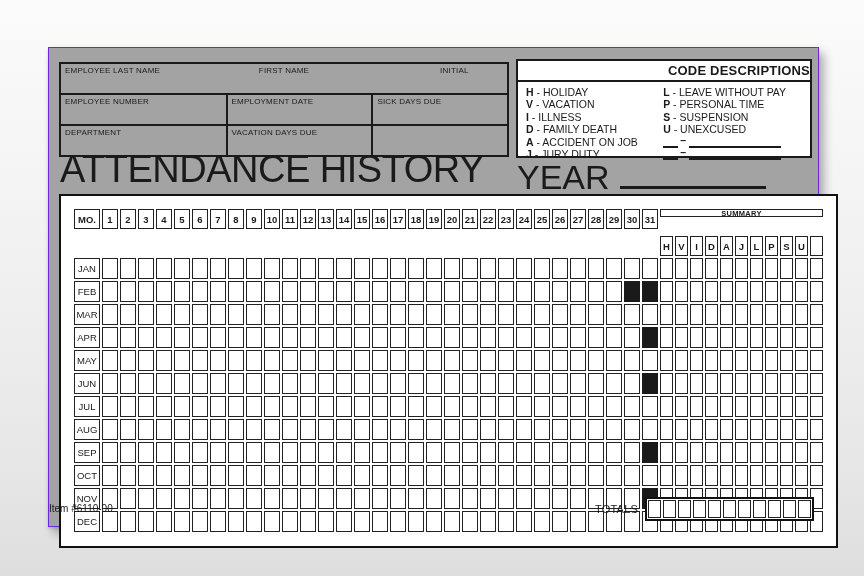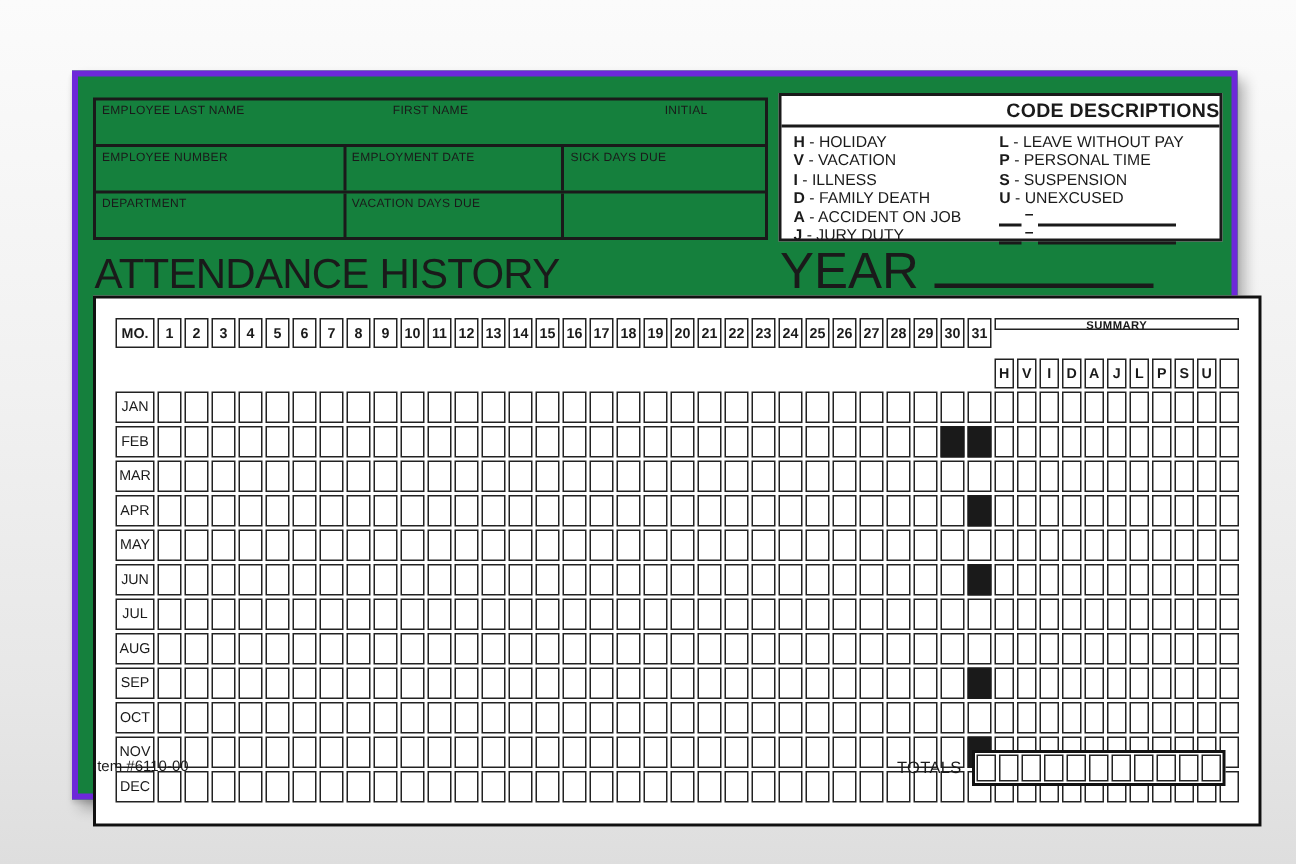--- a/index.html
+++ b/index.html
@@ -4,21 +4,21 @@
 <style>
   html,body{margin:0;padding:0;}
   body{
     width:864px;height:576px;overflow:hidden;position:relative;
     background:linear-gradient(180deg,#fbfbfb 0%,#f1f1f1 45%,#e7e7e7 80%,#dedede 100%);
     font-family:"Liberation Sans",sans-serif;color:#1a1a1a;
     -webkit-font-smoothing:antialiased;
   }
   .card{
     position:absolute;left:48px;top:47px;width:769px;height:478px;
-    background:#15803d;border:4px solid #6d28d9;
+    background:#a3a3a3;border:1px solid #6d28d9;
     box-shadow:5px 6px 9px rgba(0,0,0,.30), 0 2px 3px rgba(0,0,0,.12);
   }
 
   
   .emp-box{position:absolute;left:10px;top:14px;width:450px;height:95px;
     border:2px solid #1a1a1a;display:flex;flex-direction:column;box-sizing:border-box;}
   .emp-row{flex:1;display:flex;border-top:2px solid #1a1a1a;position:relative;}
   .emp-row:first-child{border-top:none;}
   .emp-cell{border-left:2px solid #1a1a1a;padding:2px 0 0 4px;font-size:8px;
     letter-spacing:.2px;box-sizing:border-box;overflow:hidden;}
@@ -35,21 +35,21 @@
   .codes-col{font-size:10.5px;line-height:12.4px;white-space:nowrap;}
   .codes-col.left{width:49%;}
   .codes-col.rightc{width:51%;}
   .code-item b{font-weight:bold;}
   .blank-line{display:flex;align-items:flex-end;height:12.4px;}
   .bl-short{display:inline-block;width:15px;border-bottom:2px solid #1a1a1a;height:9px;}
   .bl-dash{display:inline-block;margin:0 3px 2px 2px;font-weight:bold;}
   .bl-long{display:inline-block;width:92px;border-bottom:2px solid #1a1a1a;height:9px;}
 
   
-  .main-title{position:absolute;left:11px;top:100px;font-size:28px;letter-spacing:-.5px;white-space:nowrap;margin-top:16px;}
+  .main-title{position:absolute;left:11px;top:100px;font-size:38px;letter-spacing:-.5px;white-space:nowrap;}
   .year-group{position:absolute;left:468px;top:108px;font-size:34px;white-space:nowrap;display:flex;align-items:baseline;}
   .year-line{display:inline-block;width:146px;border-bottom:3px solid #1a1a1a;margin-left:10px;height:30px;}
 
   
   .grid{position:absolute;left:10px;top:146px;border:2px solid #111;background:#fff;
     padding:13px;display:inline-block;}
   .row{display:flex;gap:2px;margin-bottom:2px;}
   .row:last-child{margin-bottom:1px;}
   .cell{border:1px solid #222;box-sizing:border-box;display:flex;align-items:center;
     justify-content:center;background:#fff;overflow:hidden;}
@@ -60,21 +60,21 @@
   .row.body .cell{height:21px;}
   .row.body .cell.mo{font-weight:normal;font-size:9.5px;}
   .cell.filled{background:#1a1a1a;border-color:#1a1a1a;}
   .sumblock{width:163px;display:flex;flex-direction:column;gap:19px;}
   .sumtitle{border:1px solid #222;height:8px;font-size:7.5px;font-weight:bold;
     display:flex;align-items:center;justify-content:center;letter-spacing:.3px;box-sizing:border-box;}
   .sumletters{display:flex;gap:2px;}
   .sumletters .cell{width:13px;height:10px;font-size:8.5px;font-weight:bold;}
 
   
-  .footer-item{position:absolute;left:10px;top:455px;font-size:10px;}
+  .footer-item{position:absolute;left:0;top:455px;font-size:10px;}
   .totals-bar{position:absolute;top:449px;left:0;width:765px;display:flex;
     justify-content:flex-end;align-items:center;gap:7px;}
   .totals-label{font-size:11px;letter-spacing:.2px;}
   .totals-strip{border:2px solid #111;padding:1px;display:flex;gap:2px;background:#fff;}
   .totals-strip .cell{width:13px;height:18px;}
 </style>
 </head>
 <body>
 
 <div class="card">

